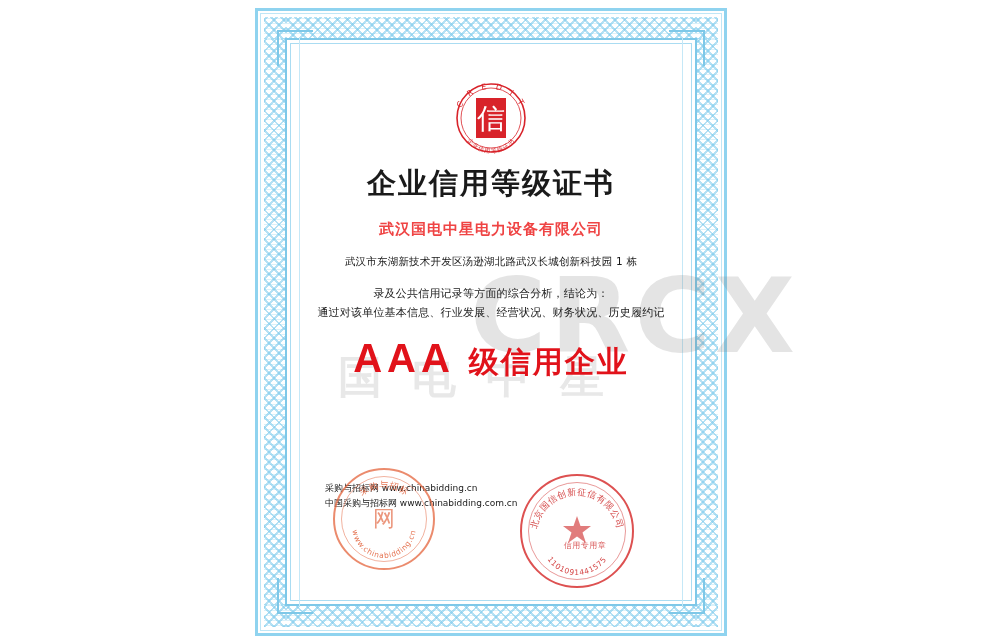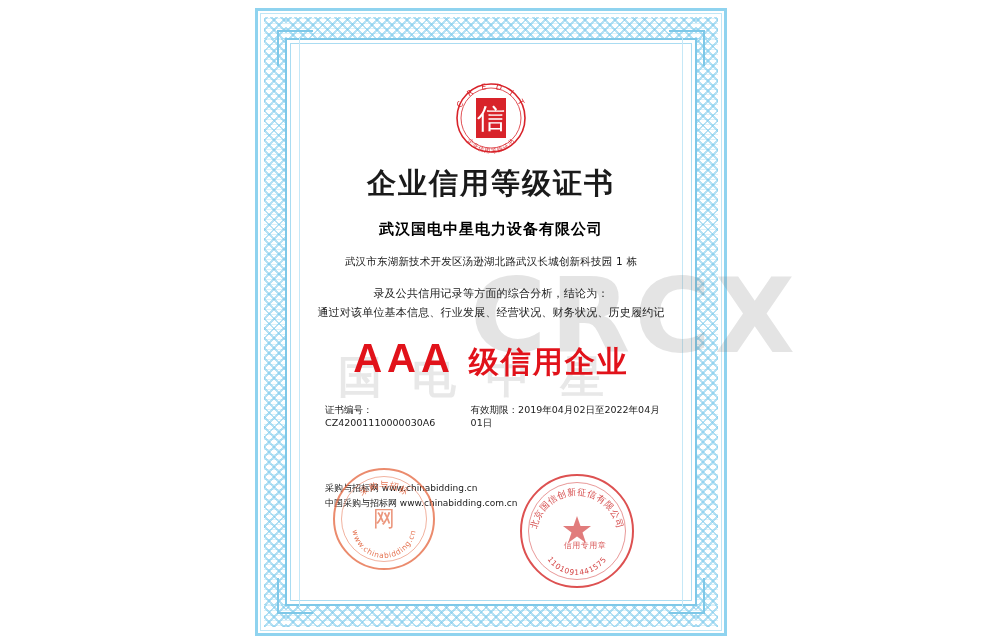--- a/index.html
+++ b/index.html
@@ -155,21 +155,21 @@
     letter-spacing: 2px;
   }
   .company-name {
     position: absolute;
     left: 0;
     top: 212px;
     width: 472px;
     text-align: center;
     font-size: 15px;
     font-weight: bold;
-    color: #000000;
+    color: #ef4444;
     letter-spacing: 1px;
   }
   .company-address {
     position: absolute;
     left: 0;
     top: 247px;
     width: 472px;
     text-align: center;
     font-size: 10.5px;
     color: #1a1a1a;
@@ -350,28 +350,20 @@
 
       <div class="statement">
         <div>录及公共信用记录等方面的综合分析，结论为：</div>
         <div>通过对该单位基本信息、行业发展、经营状况、财务状况、历史履约记</div>
       </div>
 
       <div class="grade">
         <span class="aaa">AAA</span><span class="grade-text">级信用企业</span>
       </div>
 
-      <div class="cert-meta">
-        <div>
-          <span>证书编号：</span><span>CZ42001110000030A6</span>
-        </div>
-        <div>
-          <span>有效期限：</span><span>2019年04月02日至2022年04月01日</span>
-        </div>
-      </div>
 
       <div class="footer-info">
         <div>采购与招标网 www.chinabidding.cn</div>
         <div>中国采购与招标网 www.chinabidding.com.cn</div>
       </div>
 
       <div class="seal seal-left">
         <div class="seal-ring-inner"></div>
         <svg class="seal-arc" viewBox="0 0 98 98">
           <defs>

